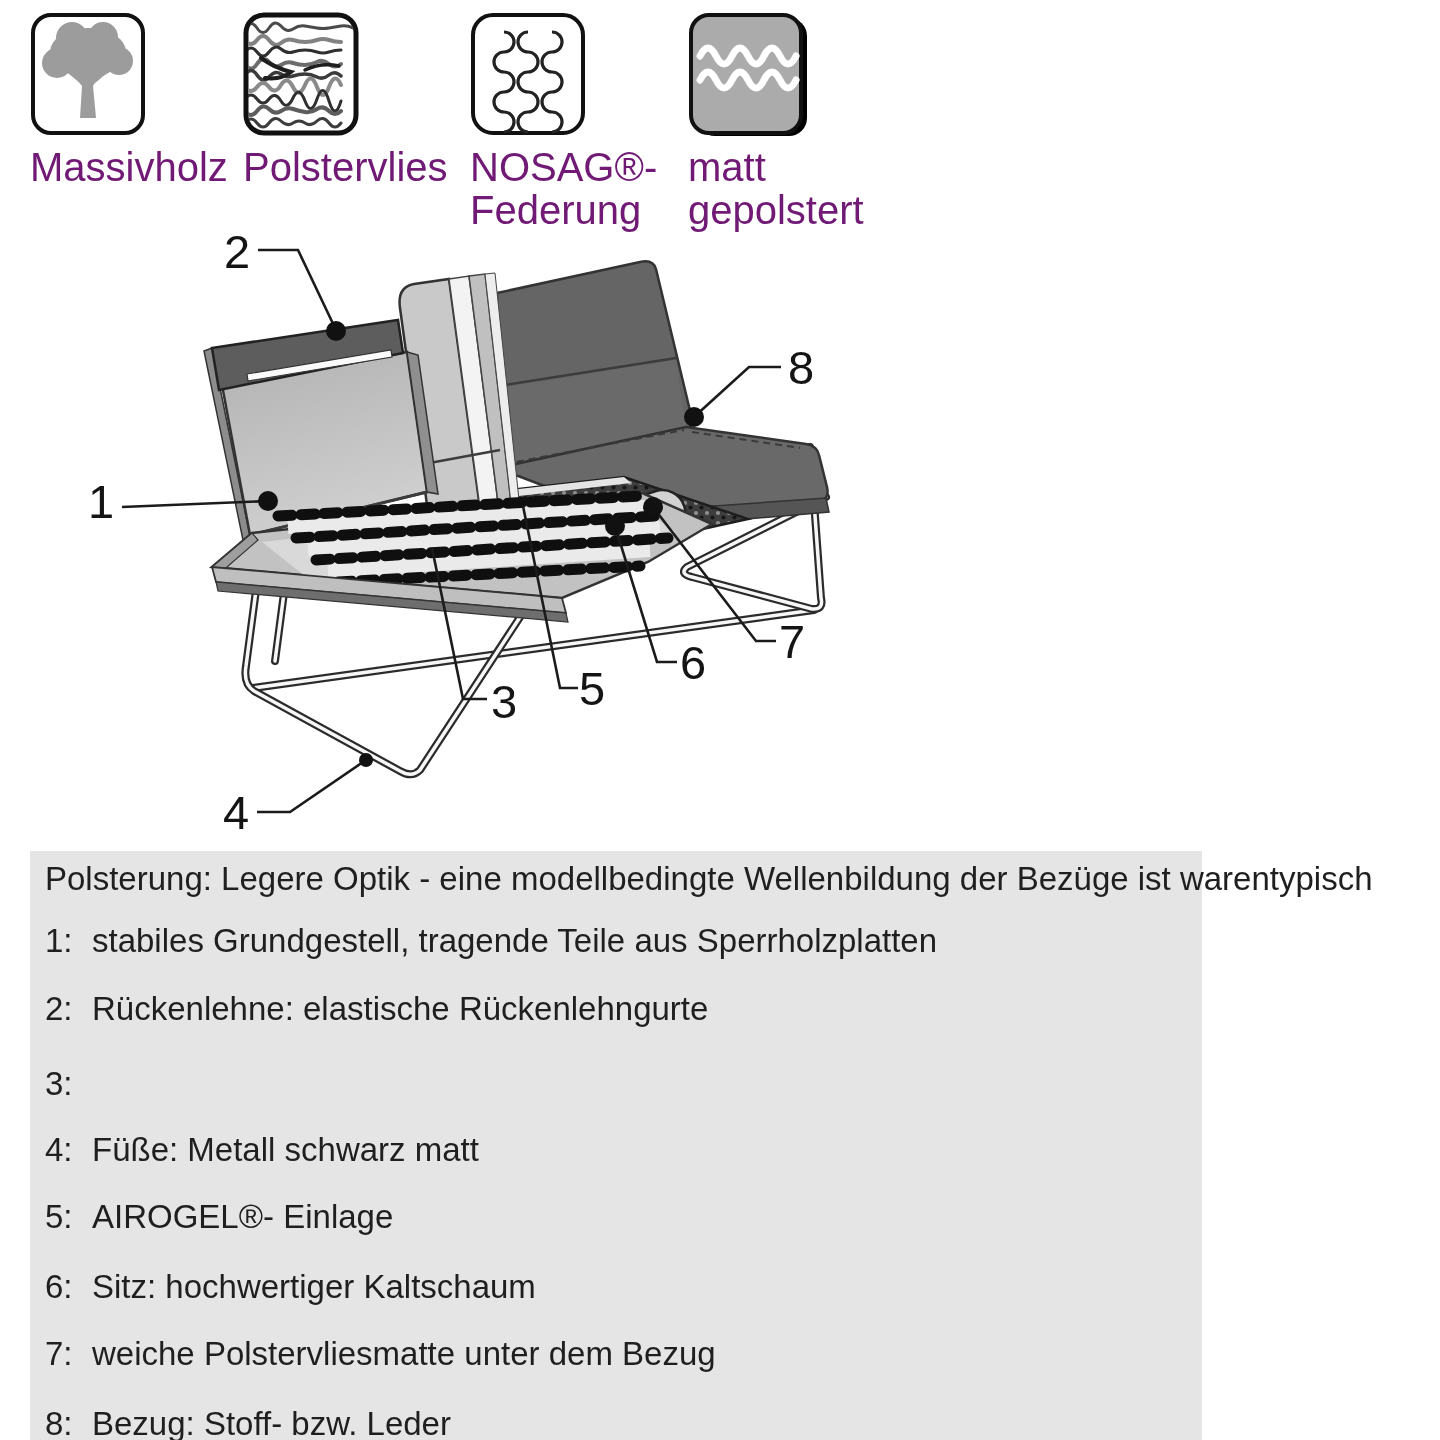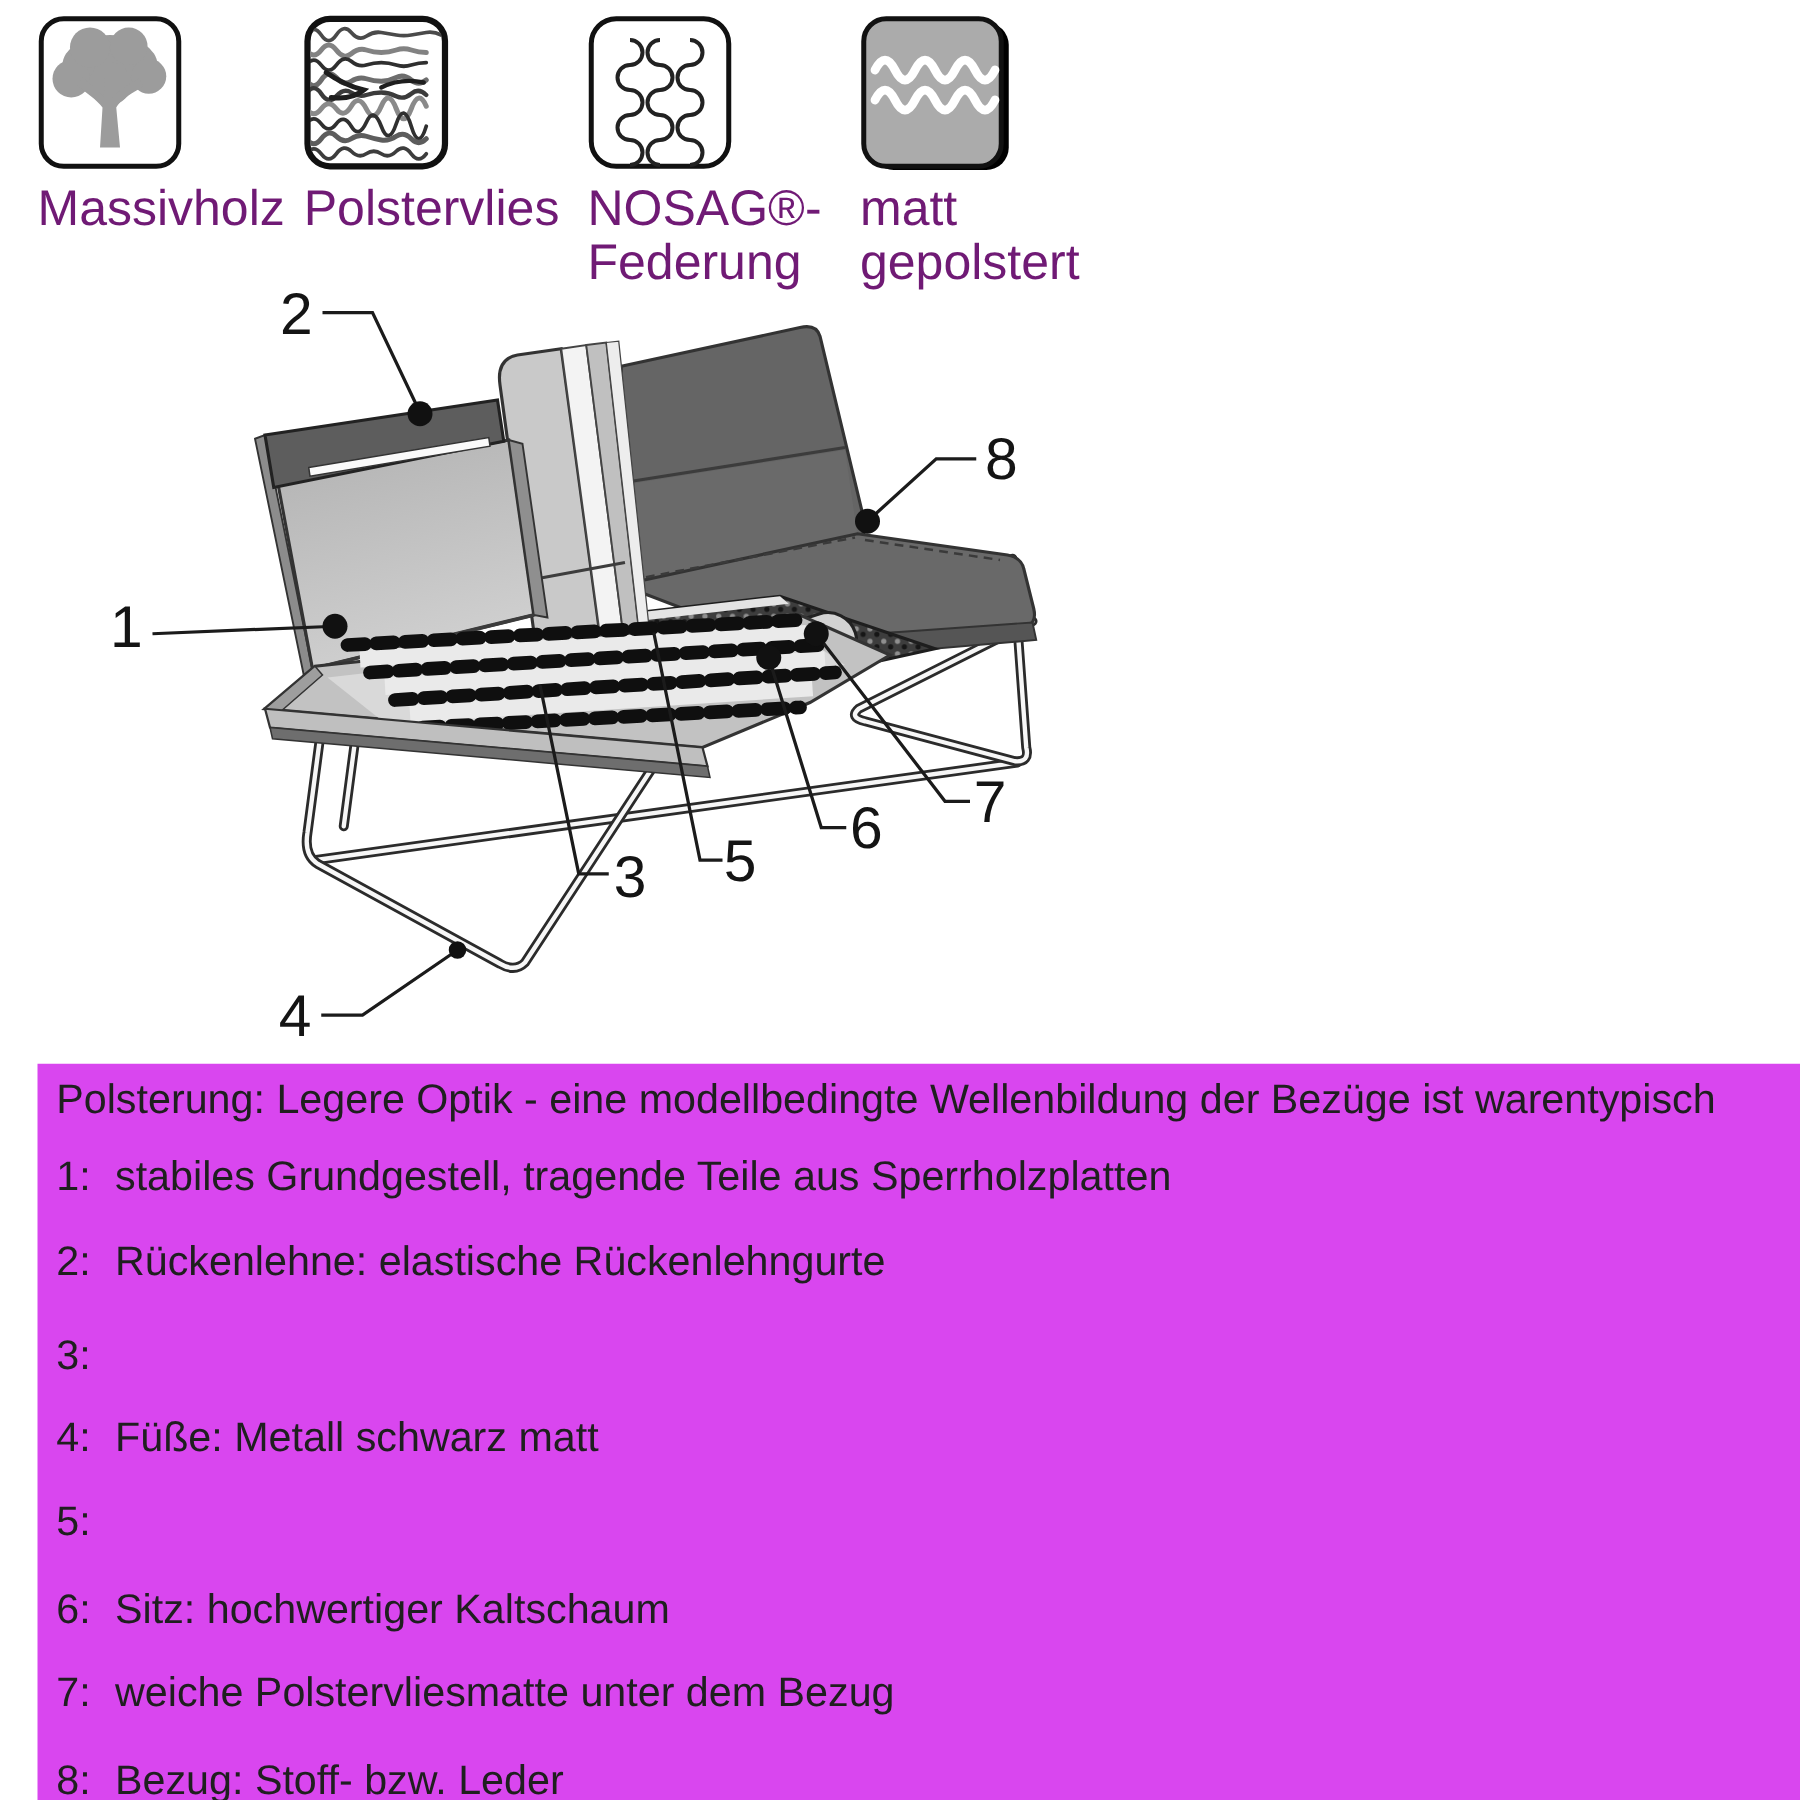--- a/index.html
+++ b/index.html
@@ -2,21 +2,21 @@
 <html><head>
 <meta charset="utf-8">
 <style>
   html,body{margin:0;padding:0;background:#ffffff;}
   body{width:1440px;height:1440px;position:relative;overflow:hidden;
        font-family:"Liberation Sans","DejaVu Sans",sans-serif;color:#1f1f1f;}
   .icon-card{position:absolute;top:12px;width:116px;height:124px;}
   .icon-label{position:absolute;top:146px;font-size:40px;line-height:43px;color:#701a75;white-space:nowrap;}
   .diagram-svg{position:absolute;left:0;top:0;width:1440px;height:850px;}
   .callout-num{position:absolute;transform:translate(-50%,-50%);font-size:47px;color:#141414;}
-  .legend-panel{position:absolute;left:30px;top:851px;width:1410px;height:589px;background:#d946ef;}
+  .legend-panel{position:absolute;left:30px;top:851px;width:1172px;height:589px;background:#e5e5e5;}
   .legend-heading{position:absolute;left:15px;top:9px;font-size:33px;white-space:nowrap;}
   .legend-row{position:absolute;left:15px;display:flex;font-size:33px;white-space:nowrap;}
   .legend-row .num{width:47px;flex:0 0 47px;}
   .r1{top:71px}.r2{top:139px}.r3{top:214px}.r4{top:280px}
   .r5{top:347px}.r6{top:417px}.r7{top:484px}.r8{top:554px}
 </style>
 </head>
 <body>
 
 <div class="icon-card" style="left:30px">
@@ -231,20 +231,21 @@
   </div>
   <div class="legend-row r3">
     <span class="num">3:</span>
   </div>
   <div class="legend-row r4">
     <span class="num">4:</span>
     <span class="txt">Füße: Metall schwarz matt</span>
   </div>
   <div class="legend-row r5">
     <span class="num">5:</span>
+    <span class="txt">AIROGEL®- Einlage</span>
   </div>
   <div class="legend-row r6">
     <span class="num">6:</span>
     <span class="txt">Sitz: hochwertiger Kaltschaum</span>
   </div>
   <div class="legend-row r7">
     <span class="num">7:</span>
     <span class="txt">weiche Polstervliesmatte unter dem Bezug</span>
   </div>
   <div class="legend-row r8">

